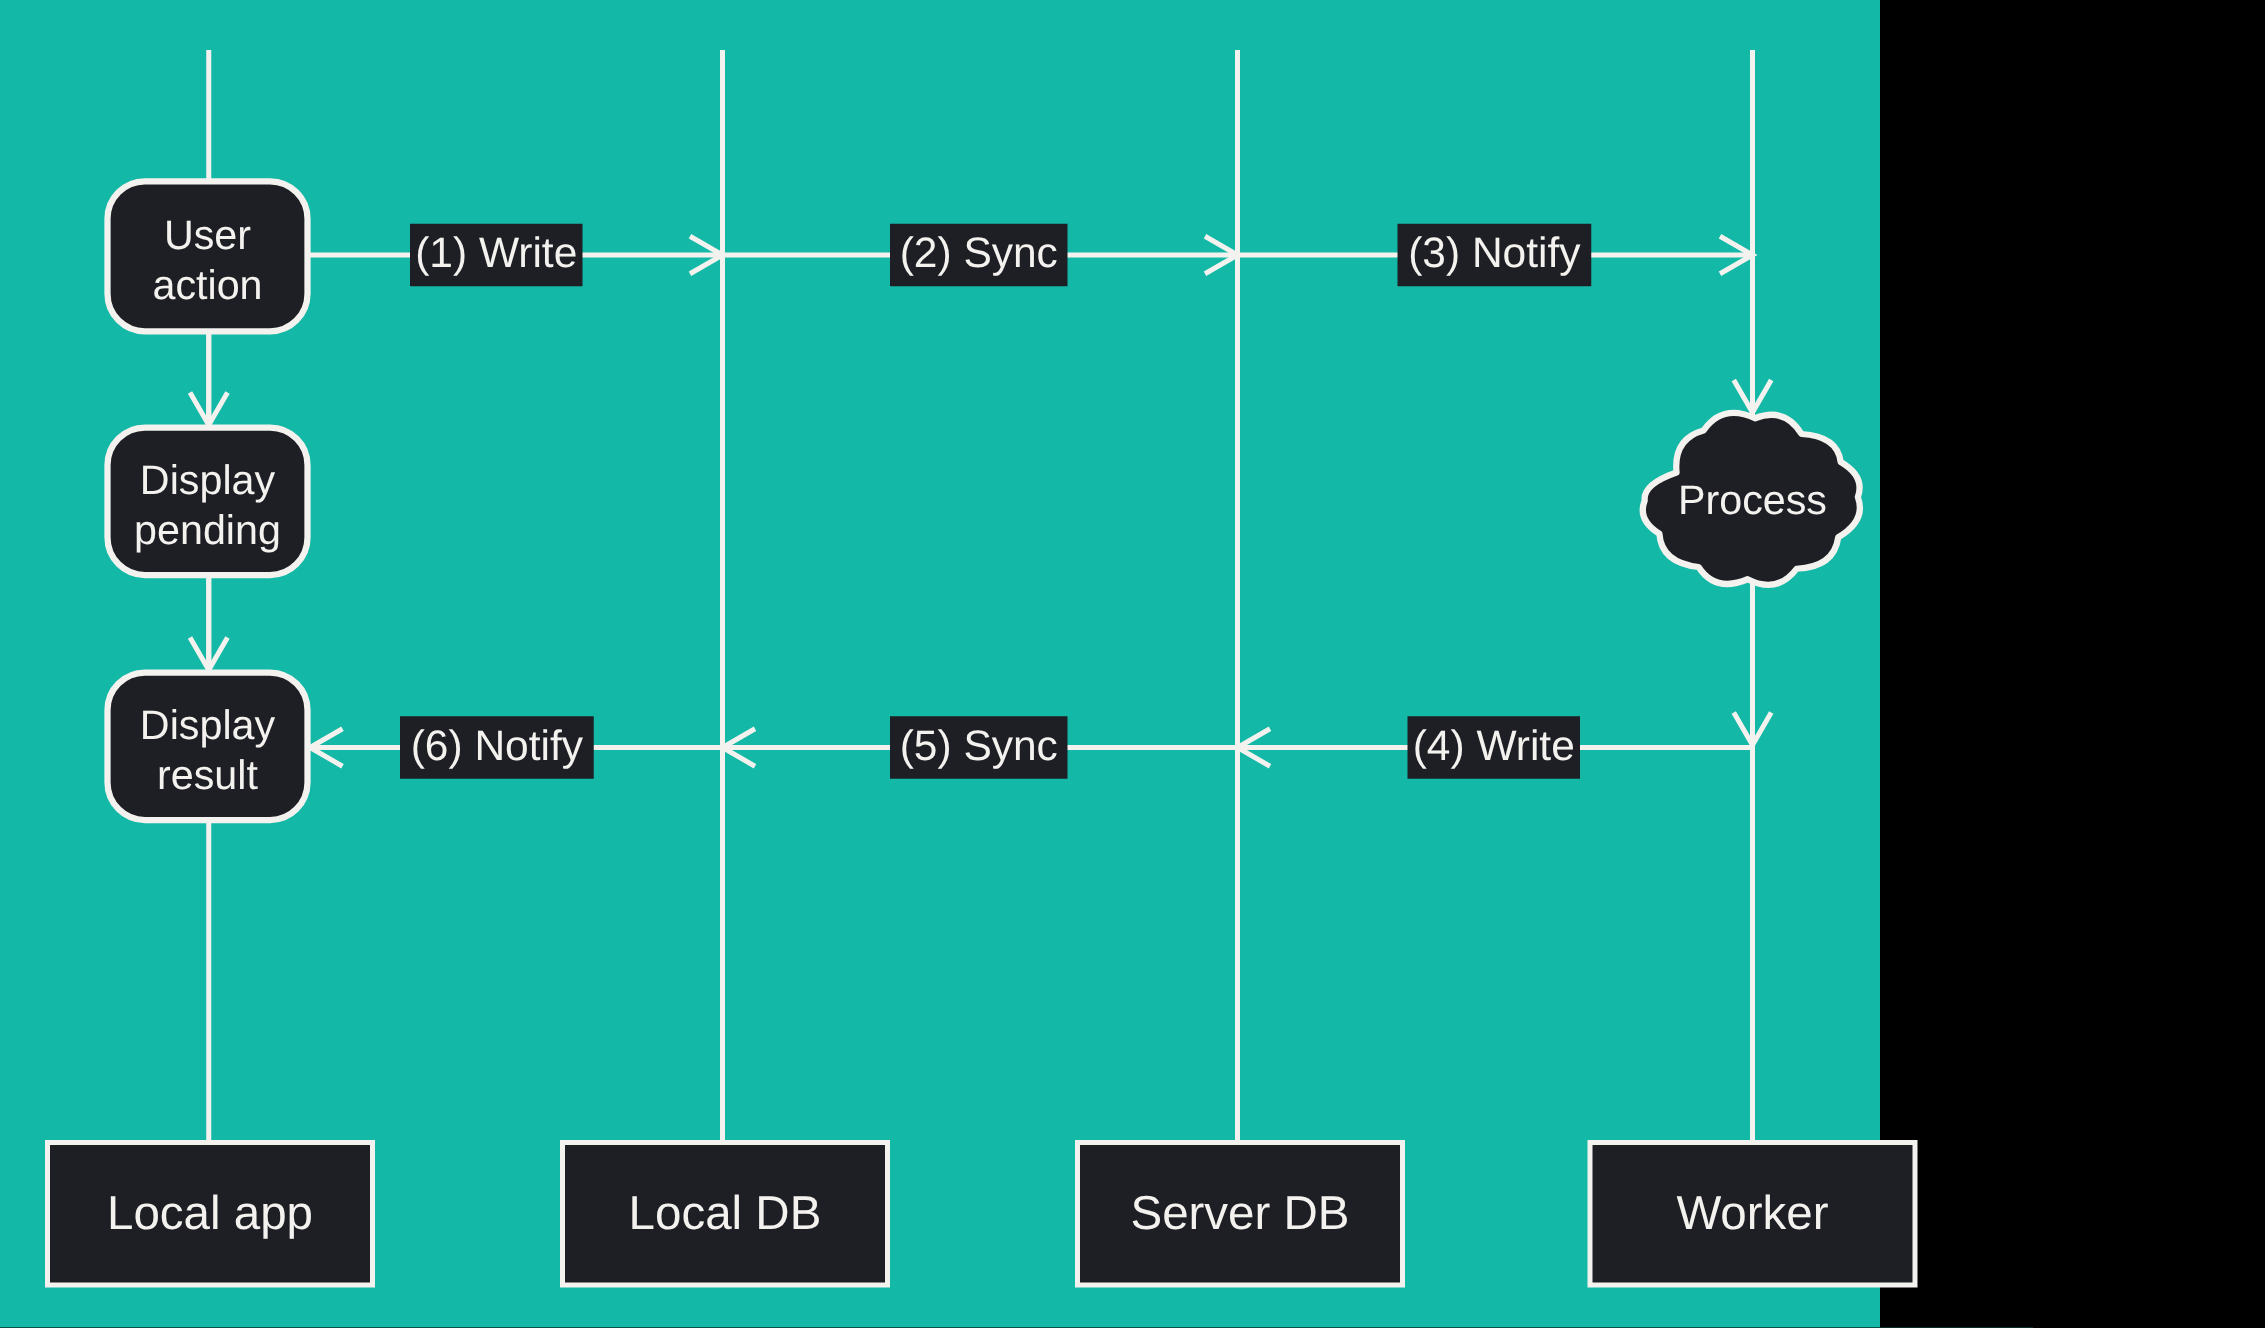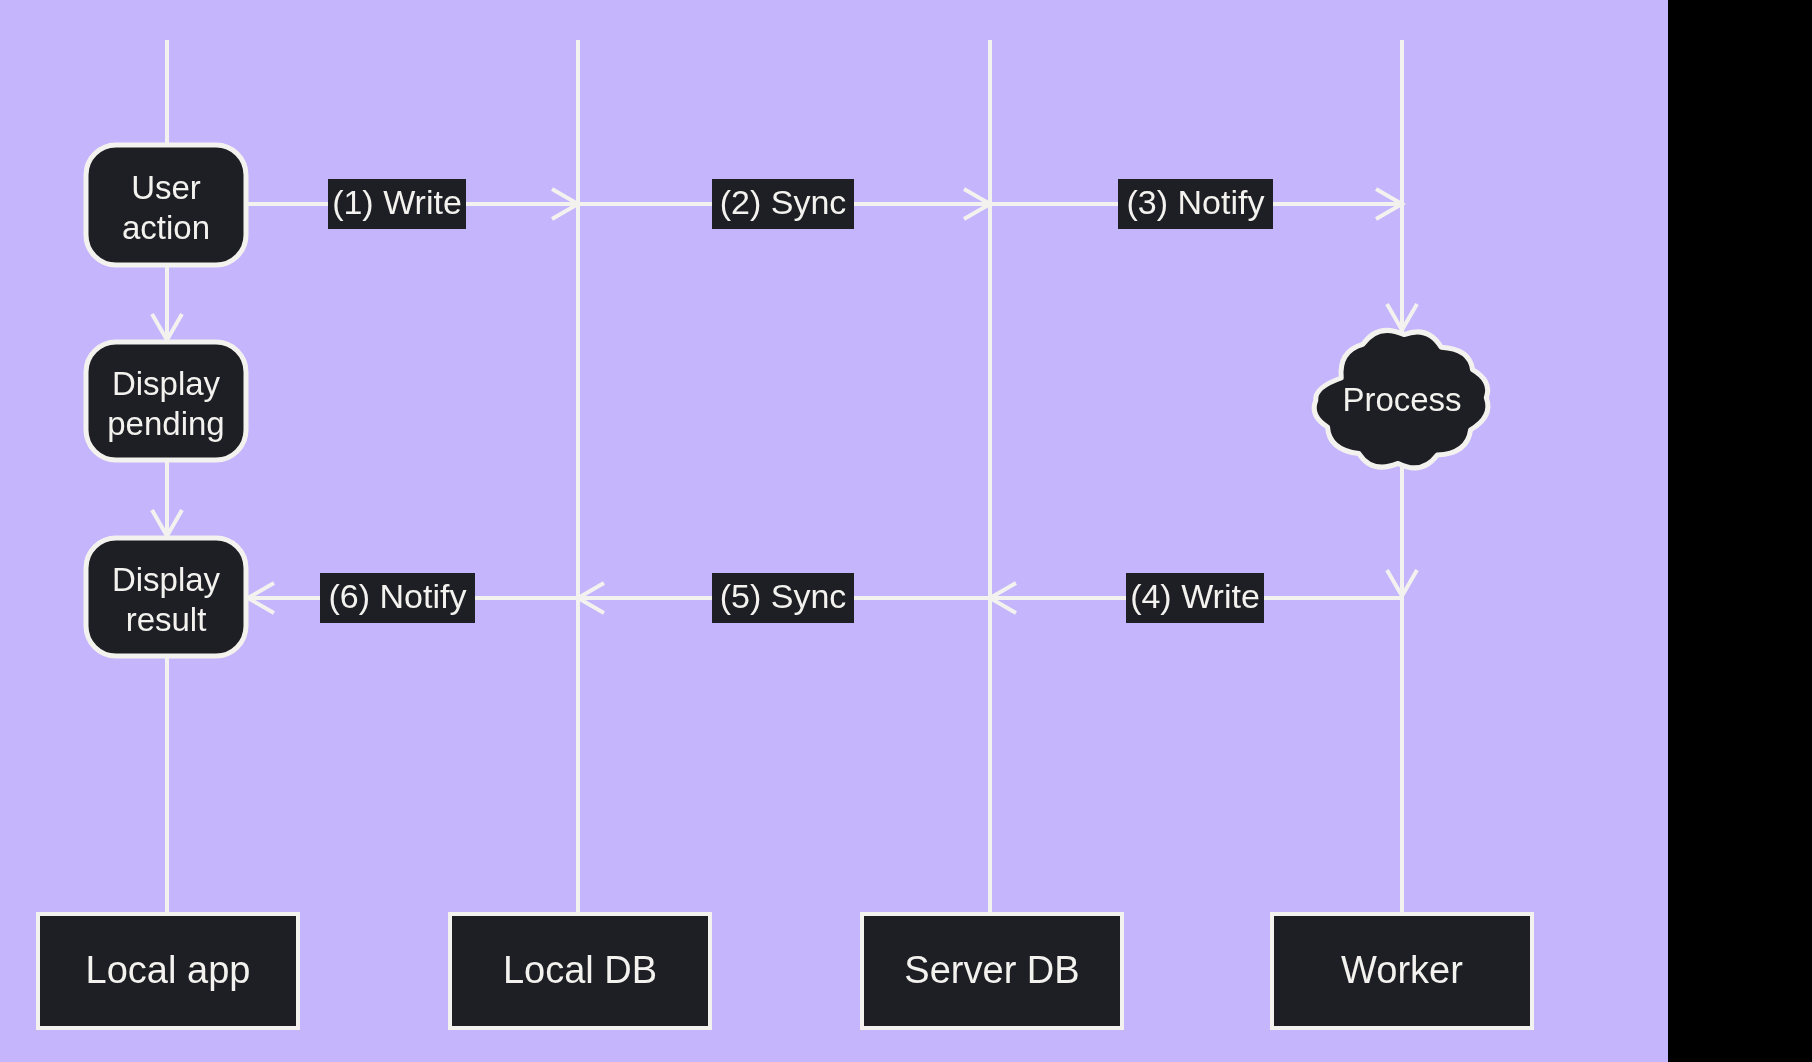--- a/index.html
+++ b/index.html
@@ -9,23 +9,23 @@
     background: #000000;
   }
   body {
     width: 1812px;
     height: 1062px;
     overflow: hidden;
     font-family: "Liberation Sans", sans-serif;
   }
   #diagram-root {
     position: relative;
-    width: 1668px;
+    width: 1504px;
     height: 1062px;
-    background: #c4b5fd;
+    background: #14b8a6;
   }
   svg.diagram-canvas {
     display: block;
     width: 1812px;
     height: 1062px;
   }
   .lifeline {
     stroke: #f4f2ef;
     stroke-width: 4;
     fill: none;

